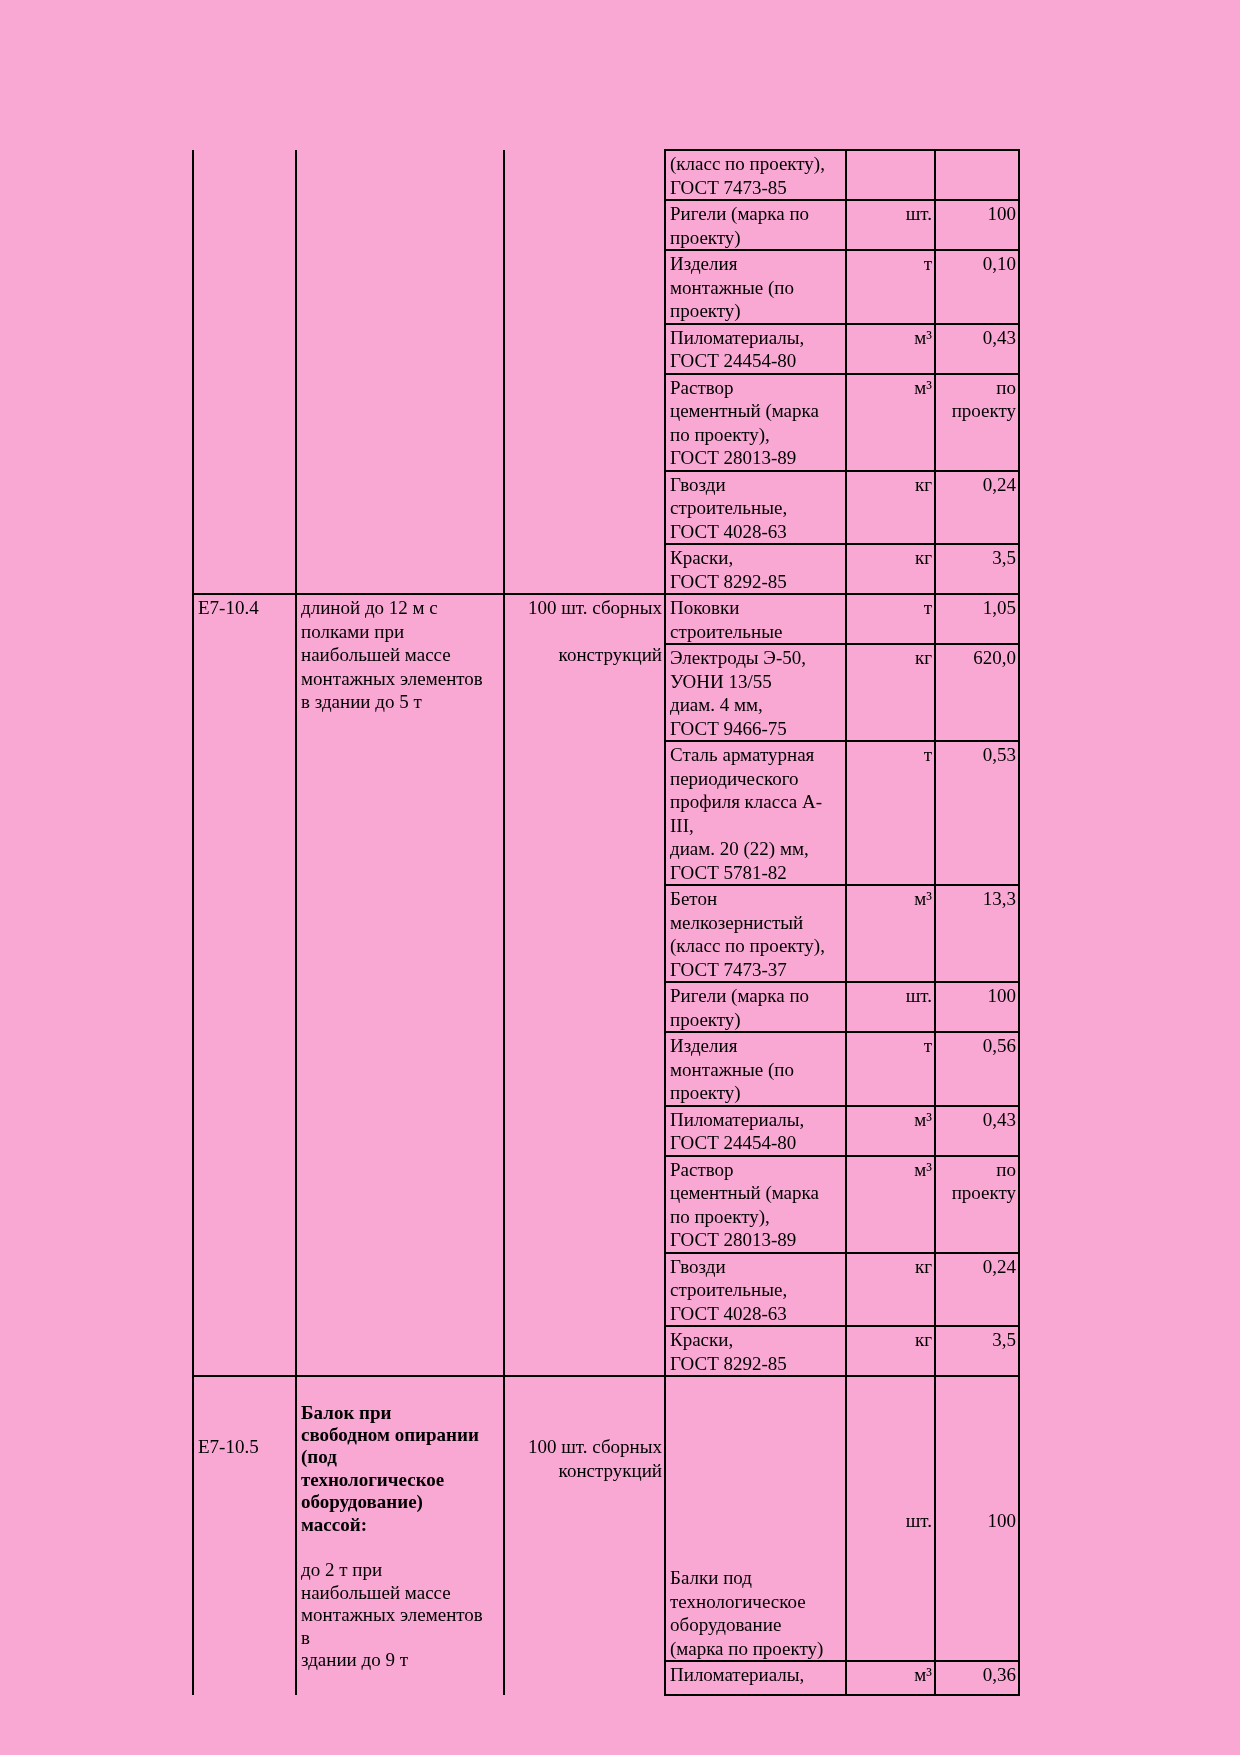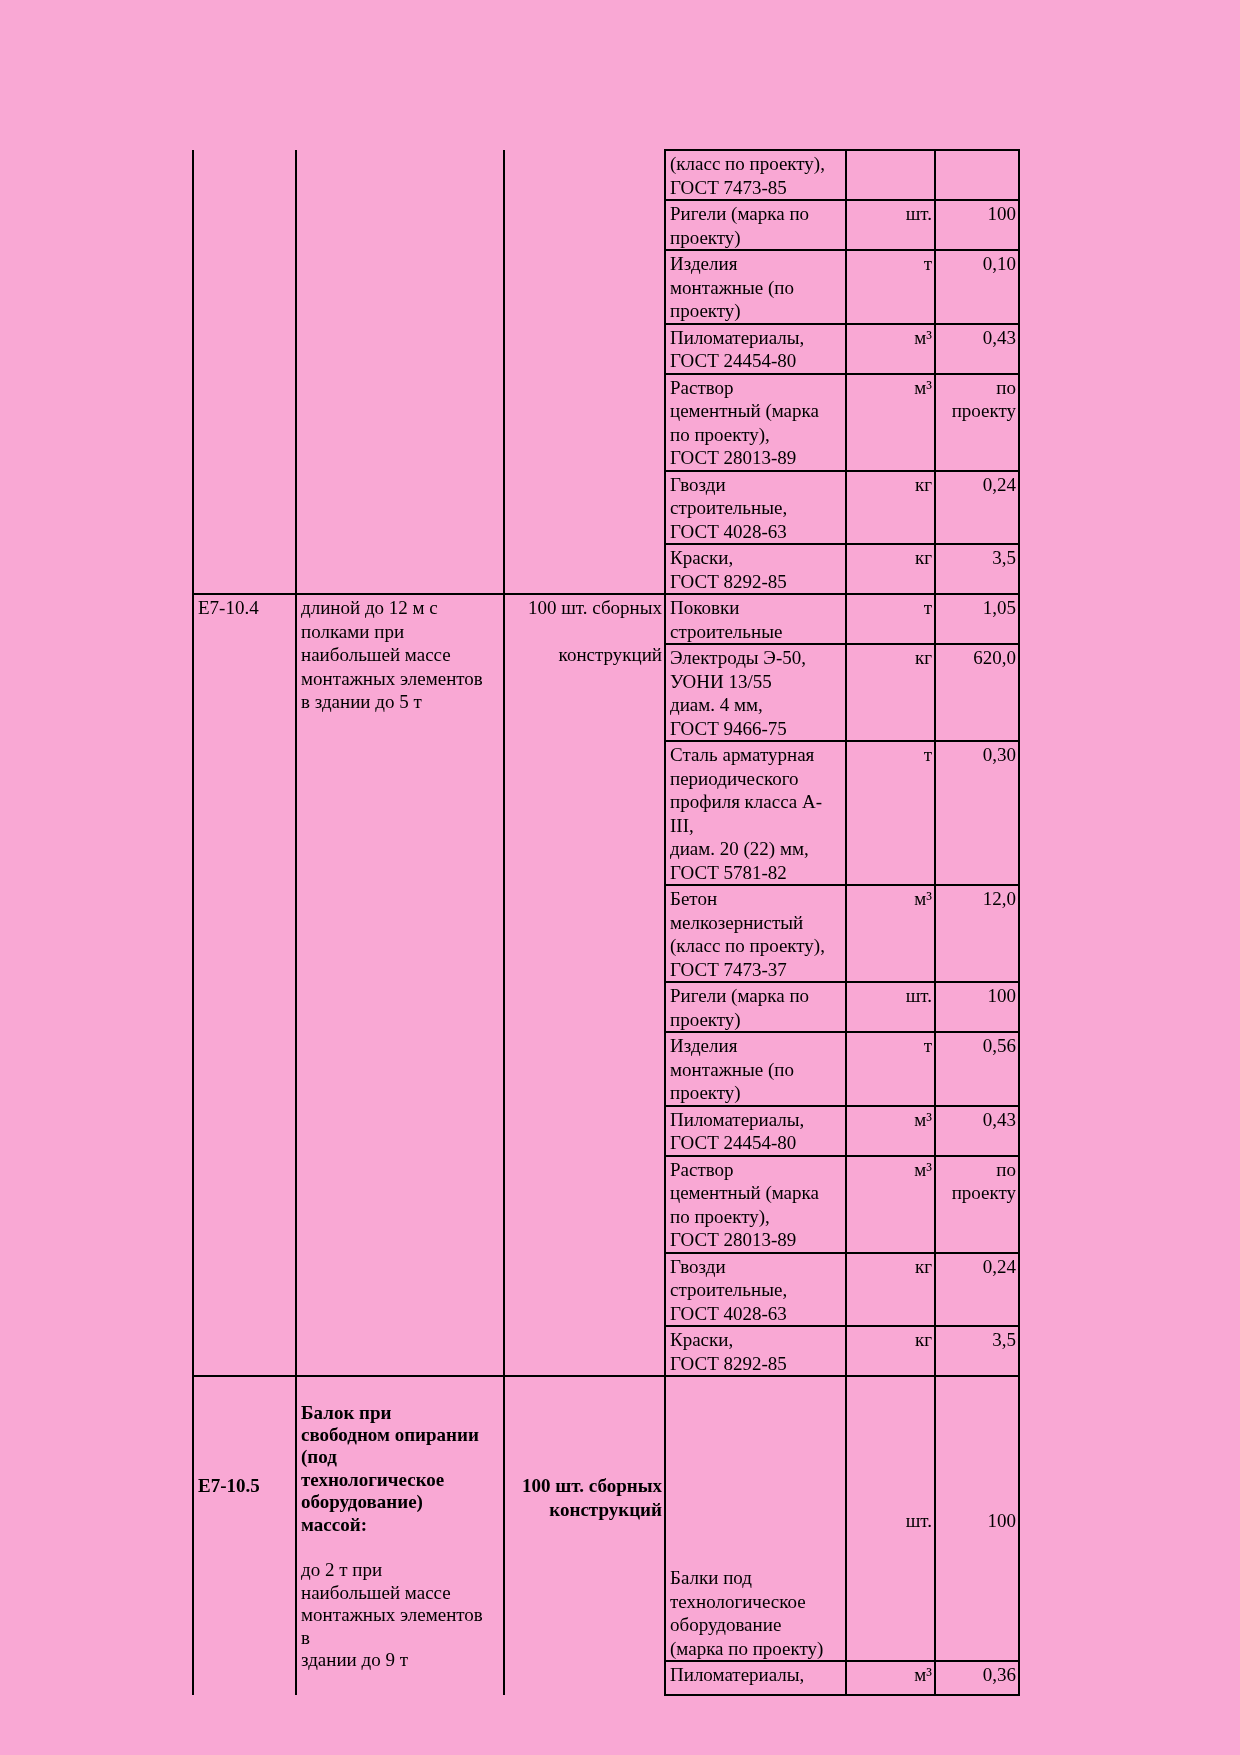--- a/index.html
+++ b/index.html
@@ -27,21 +27,21 @@
     line-height: 23.5px;
     padding: 1px 4px 0 4px;
     white-space: pre-line;
     overflow: hidden;
     word-wrap: break-word;
   }
   td.center { text-align: right; padding-left: 2px; padding-right: 2px; }
   td.no-top { border-top: none; }
   td.no-bottom { border-bottom: none; }
   td.h-deep { height: 224px; }
-  td.pad-deep { padding-top: 97px; font-weight: bold; }
+  td.pad-deep { padding-top: 58px; }
   td.pad-deep-sm { padding-top: 132px; }
   td.v-bottom { vertical-align: bottom; }
   tr.row-cut td { height: 24px; }
   .bold-head { font-weight: bold; }
   .sec-c-desc { line-height: 22.4px; }
 </style>
 </head>
 <body>
 
 <div class="page">
@@ -131,29 +131,29 @@
         <td class="center">620,0</td>
       </tr>
       <tr>
         <td>Сталь арматурная
 периодического
 профиля класса А-
 III,
 диам. 20 (22) мм,
 ГОСТ 5781-82</td>
         <td class="center">т</td>
-        <td class="center">0,30</td>
+        <td class="center">0,53</td>
       </tr>
       <tr>
         <td>Бетон
 мелкозернистый
 (класс по проекту),
 ГОСТ 7473-37</td>
         <td class="center">м³</td>
-        <td class="center">12,0</td>
+        <td class="center">13,3</td>
       </tr>
       <tr>
         <td>Ригели (марка по
 проекту)</td>
         <td class="center">шт.</td>
         <td class="center">100</td>
       </tr>
       <tr>
         <td>Изделия
 монтажные (по

